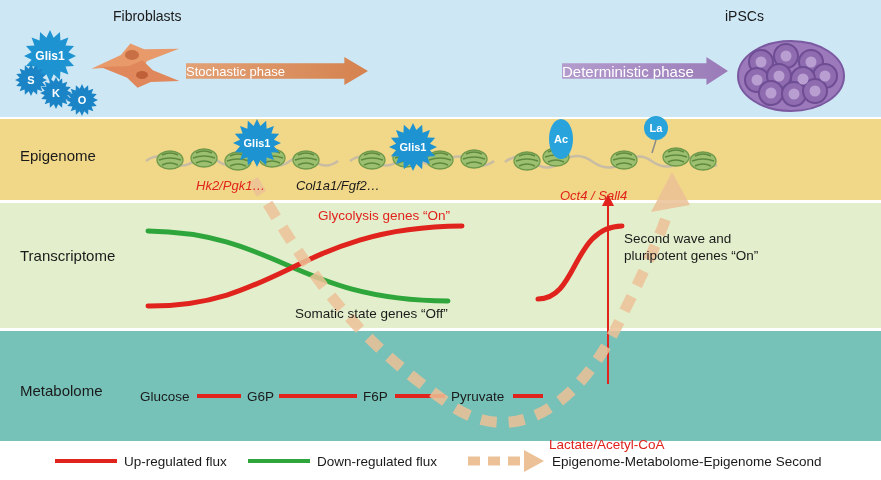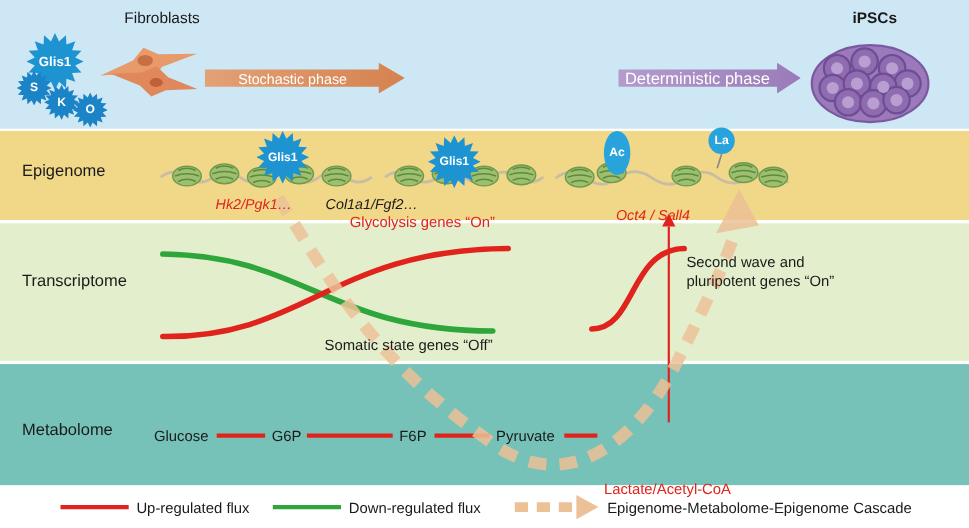--- a/index.html
+++ b/index.html
@@ -15,21 +15,21 @@
   .band-title{font-size:15px;}
   .gene{font-size:13px;font-style:italic;}
   .red{color:#e0231d;}
   .star{position:absolute;z-index:2;display:flex;align-items:center;justify-content:center;
         color:#fff;font-weight:bold;
         clip-path:polygon(100% 50%,85.3% 57%,96.2% 69.1%,79.9% 70%,85.4% 85.4%,70% 79.9%,69.1% 96.2%,57% 85.3%,50% 100%,43% 85.3%,30.9% 96.2%,30% 79.9%,14.6% 85.4%,20.1% 70%,3.8% 69.1%,14.7% 57%,0% 50%,14.7% 43%,3.8% 30.9%,20.1% 30%,14.6% 14.6%,30% 20.1%,30.9% 3.8%,43% 14.7%,50% 0%,57% 14.7%,69.1% 3.8%,70% 20.1%,85.4% 14.6%,79.9% 30%,96.2% 30.9%,85.3% 43%);}
   .star.big{background:#1e93d2;}
   .star.small{background:#1b84c6;}
   .mark{position:absolute;z-index:2;border-radius:50%;background:#29a3dc;color:#fff;
         display:flex;align-items:center;justify-content:center;font-size:11px;font-weight:bold;}
-  .parrow{position:absolute;z-index:2;display:flex;align-items:center;justify-content:center;
+  .parrow{position:absolute;z-index:2;display:flex;align-items:center;
         clip-path:polygon(0 22%,87% 22%,87% 0,100% 50%,87% 100%,87% 78%,0 78%);
         color:#fff;font-size:13px;padding-right:22px;box-sizing:border-box;}
   .parrow.stoch{background:linear-gradient(90deg,#e2a176,#d5824f);}
   .parrow.meta{clip-path:polygon(0 13%,87% 13%,87% 0,100% 50%,87% 100%,87% 87%,0 87%);
         background:linear-gradient(90deg,#eed47b,#e3bc4a);color:#3c2f05;font-weight:bold;font-size:14.5px;}
   .parrow.det{background:linear-gradient(90deg,#b49ccd,#9a7bb8);font-size:15px;}
   .leg{font-size:13.5px;}
 </style>
 </head>
 <body>
@@ -138,21 +138,21 @@
 
     <g>
       <line x1="55" y1="461" x2="117" y2="461" stroke="#e0231d" stroke-width="4"></line>
       <line x1="248" y1="461" x2="310" y2="461" stroke="#2fa63b" stroke-width="4"></line>
       <line x1="468" y1="461" x2="524" y2="461" stroke="#ecc197" stroke-width="9" stroke-dasharray="12 8"></line>
       <polygon points="544,461 524,450 524,472" fill="#ecc197"></polygon>
     </g>
   </svg>
 
   <div class="lbl" style="left:113px;top:8px;font-size:14px;">Fibroblasts</div>
-  <div class="lbl" style="left:775px;top:8px;font-size:14px;font-weight:bold;">iPSCs</div>
+  <div class="lbl" style="left:725px;top:8px;font-size:14px;">iPSCs</div>
 
   <div class="star big" style="left:24px;top:30px;width:52px;height:52px;font-size:12px;">
       <span>Glis1</span>
     </div>
   <div class="star small" style="left:15px;top:64px;width:32px;height:32px;font-size:11px;">
       <span>S</span>
     </div>
   <div class="star small" style="left:40px;top:77px;width:32px;height:32px;font-size:11px;">
       <span>K</span>
     </div>
@@ -178,29 +178,29 @@
       <span>Ac</span>
     </div>
   <div class="mark" style="left:644px;top:116px;width:24px;height:24px;">
       <span>La</span>
     </div>
   <div class="lbl gene red" style="left:196px;top:178px;">Hk2/Pgk1…</div>
   <div class="lbl gene" style="left:296px;top:178px;">Col1a1/Fgf2…</div>
   <div class="lbl gene red" style="left:560px;top:188px;">Oct4 / Sall4</div>
 
   <div class="lbl band-title" style="left:20px;top:247px;">Transcriptome</div>
-  <div class="lbl red" style="left:318px;top:194px;font-size:13.5px;">Glycolysis genes “On”</div>
+  <div class="lbl red" style="left:318px;top:208px;font-size:13.5px;">Glycolysis genes “On”</div>
   <div class="lbl" style="left:295px;top:306px;font-size:13.5px;">Somatic state genes “Off”</div>
   <div class="lbl" style="left:624px;top:231px;font-size:13.5px;">Second wave and</div>
   <div class="lbl" style="left:624px;top:248px;font-size:13.5px;">pluripotent genes “On”</div>
 
   <div class="lbl band-title" style="left:20px;top:382px;">Metabolome</div>
   <div class="lbl" style="left:140px;top:389px;font-size:13.5px;">Glucose</div>
   <div class="lbl" style="left:247px;top:389px;font-size:13.5px;">G6P</div>
   <div class="lbl" style="left:363px;top:389px;font-size:13.5px;">F6P</div>
   <div class="lbl" style="left:451px;top:389px;font-size:13.5px;">Pyruvate</div>
   <div class="lbl red" style="left:549px;top:389px;font-size:13.5px;margin-top:48px;">Lactate/Acetyl-CoA</div>
 
   <div class="lbl leg" style="left:124px;top:454px;">Up-regulated flux</div>
   <div class="lbl leg" style="left:317px;top:454px;">Down-regulated flux</div>
-  <div class="lbl leg" style="left:552px;top:454px;">Epigenome-Metabolome-Epigenome Cascade</div>
+  <div class="lbl leg" style="left:552px;top:454px;">Epigenome-Metabolome-Epigenome Second</div>
 
 </div>
 
 </body></html>

